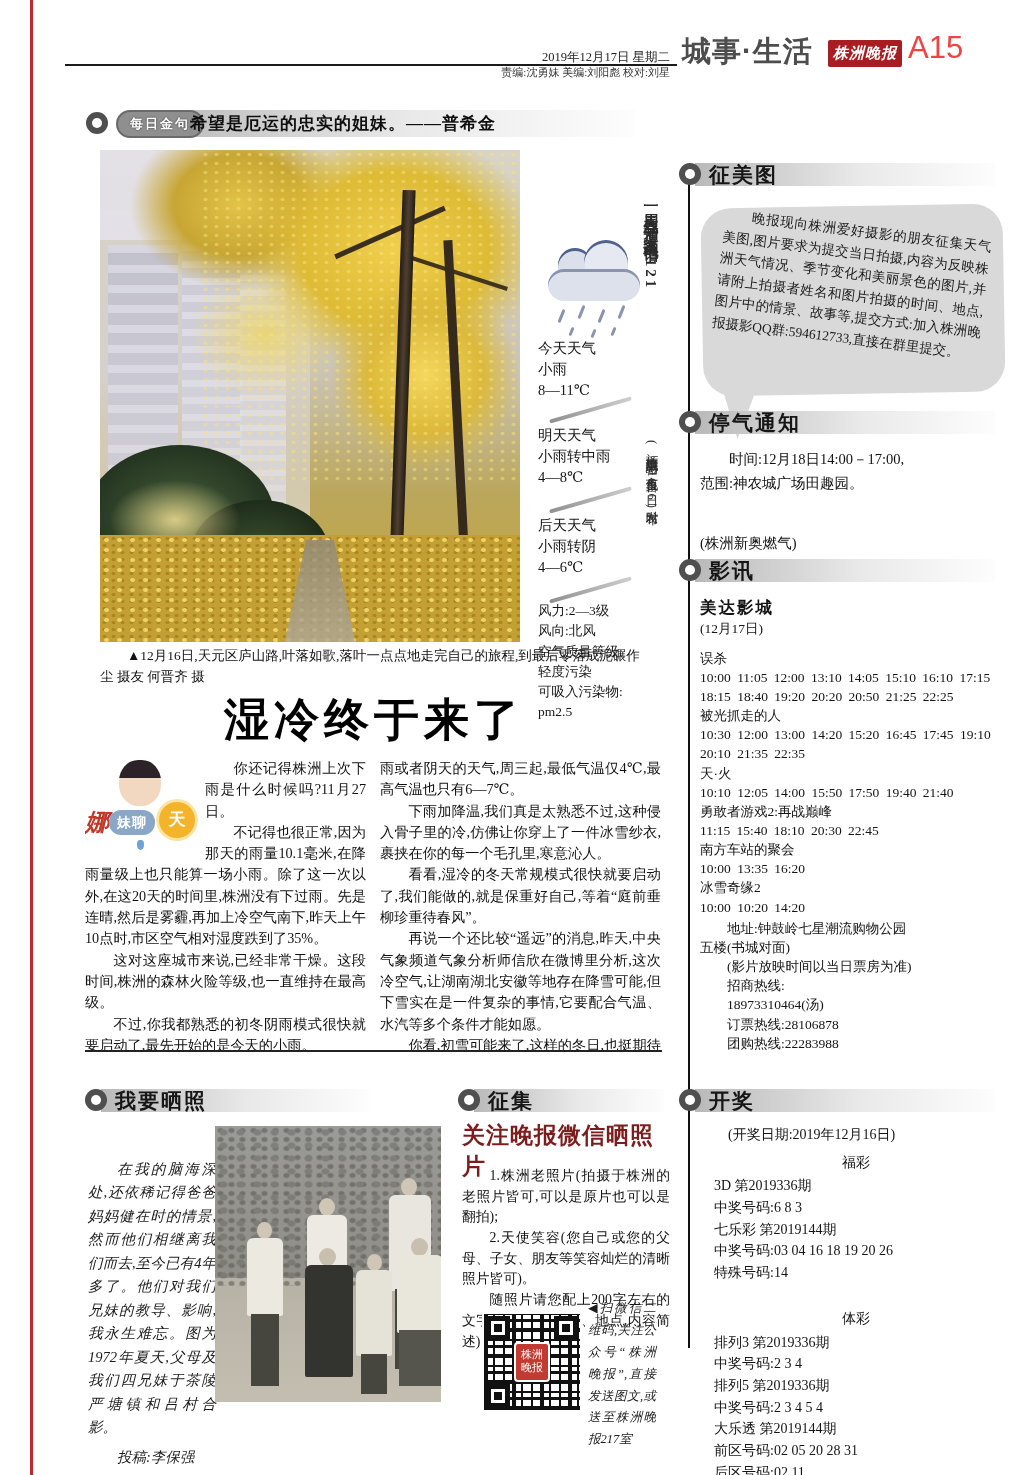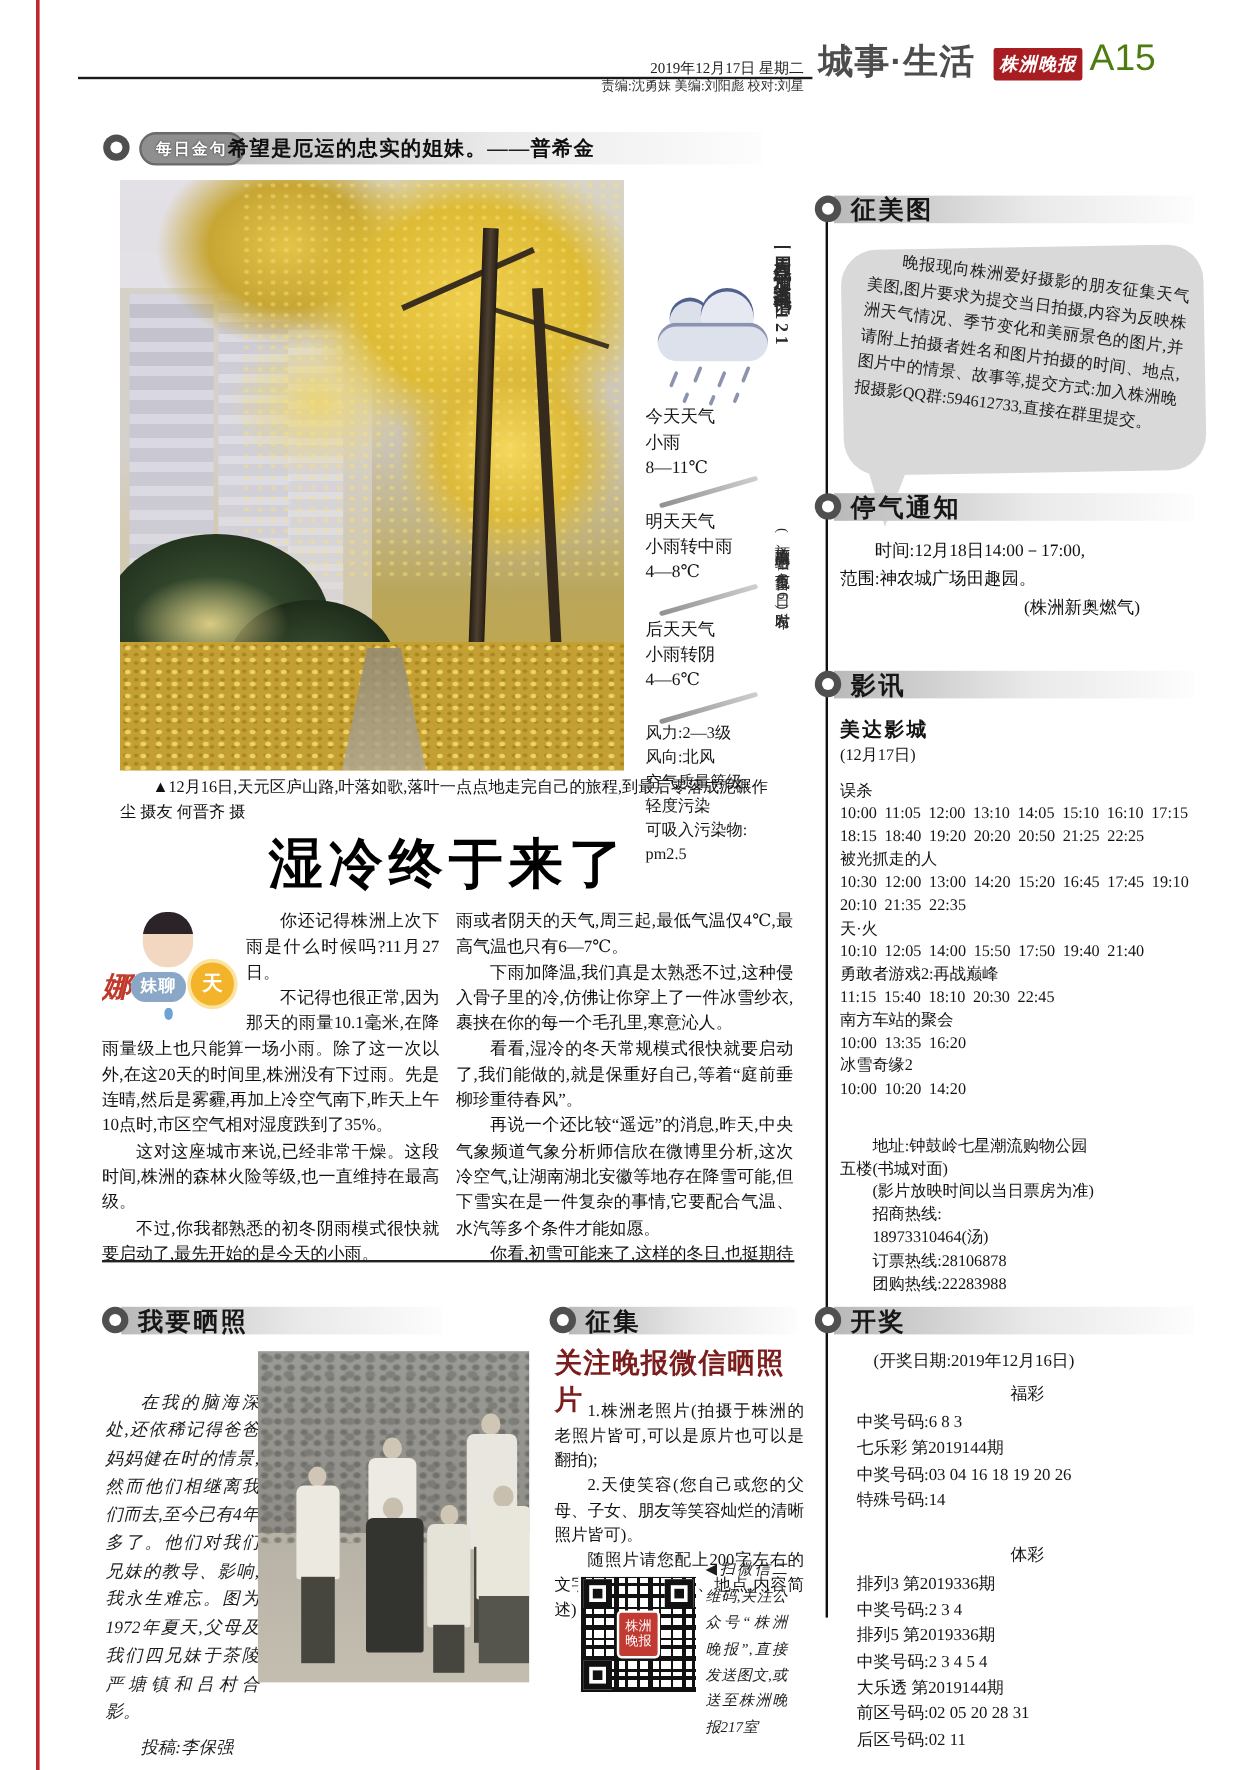--- a/index.html
+++ b/index.html
@@ -12,21 +12,21 @@
   #hdr-meta{left:330px;top:50px;width:340px;text-align:right;line-height:1.25;color:#222;}
   #hdr-date{font-size:12.5px;}
   #hdr-editors{font-size:11px;color:#333;}
   #hdr-rule{left:65px;top:64px;width:612px;height:2px;background:#1a1a1a;}
   #hdr-section{left:682px;top:32px;font-family:"Liberation Sans","DejaVu Sans",sans-serif;
                font-size:29px;font-weight:bold;color:#4d4d4d;letter-spacing:1px;}
   #hdr-logo{left:828px;top:40px;width:74px;height:27px;background:#a81d22;border-radius:2px;
             color:#fff;font-size:15px;font-weight:bold;font-style:italic;display:flex;
             align-items:center;justify-content:center;letter-spacing:1px;}
   #hdr-pageno{left:908px;top:30px;font-family:"Liberation Sans","DejaVu Sans",sans-serif;
-              font-size:31px;color:#4d7c0f;}
+              font-size:31px;color:#ef4444;}
 
   
   .sec-head{position:absolute;height:30px;}
   .strip{position:absolute;top:3px;height:23px;background:linear-gradient(90deg,#b9b9b9,#e9e9e9 55%,#fdfdfd);}
   .donut{position:absolute;width:22px;height:22px;border-radius:50%;background:#4f4f4f;top:3px;}
   .donut::after{content:"";position:absolute;inset:6px;background:#fff;border-radius:50%;}
   .sec-title{position:absolute;font-family:"Liberation Sans","DejaVu Sans",sans-serif;
              font-size:21px;font-weight:bold;color:#161616;letter-spacing:2px;top:1px;}
 
   
@@ -161,26 +161,26 @@
   #vline{left:688px;top:178px;width:2px;height:1170px;background:#111;}
   #bubble{left:702px;top:206px;width:302px;height:188px;background:#d9d9d9;border-radius:30px;
           transform:rotate(-1deg);}
   #bubble::after{content:"";position:absolute;left:14px;bottom:-42px;width:0;height:0;
           border-style:solid;border-width:46px 8px 0 24px;
           border-color:#d9d9d9 transparent transparent transparent;transform:rotate(12deg);}
   #bubble-text{position:absolute;left:16px;top:14px;width:268px;font-size:13.5px;line-height:1.6;
           color:#1a1a1a;text-indent:2em;transform:rotate(8deg);transform-origin:50% 50%;
           text-align:justify;}
   #tq-body{left:700px;top:448px;width:302px;font-size:14.5px;line-height:1.65;}
-  #tq-body .r{text-align:right;padding-right:52px;}
+  #tq-body .r{text-align:left;padding-right:52px;margin-top:36px;}
   #yx-body{left:700px;top:596px;width:312px;font-size:13.5px;line-height:1.42;color:#141414;}
   .yx-center{text-align:left;}
   #yx-cinema{font-weight:bold;font-size:16.5px;letter-spacing:2px;}
   .mv-times{word-spacing:3px;}
-  #yx-addr{margin-top:28px;}
+  #yx-addr{margin-top:2px;}
   .ind{text-indent:2em;}
   #kj-body{left:700px;top:1124px;width:312px;font-size:14px;line-height:1.55;color:#141414;}
   .kj-c{text-align:center;margin:6px 0 2px;}
   .kj-l{padding-left:14px;}
   .kj-gap{height:18px;}
 </style>
 </head>
 <body>
 
 <div id="page">
@@ -398,20 +398,21 @@
   </div>
 
   <div class="sec-head" style="left:679px;top:1086px;width:330px;">
     <div class="strip" style="left:16px;width:300px;"></div>
     <span class="donut" style="left:0;"></span>
     <span class="sec-title" style="left:30px;">开奖</span>
   </div>
   <div id="kj-body" class="abs">
     <div class="ind">(开奖日期:2019年12月16日)</div>
     <div class="kj-c">福彩</div>
+    <div class="kj-l">3D 第2019336期</div>
     <div class="kj-l">中奖号码:6 8 3</div>
     <div class="kj-l">七乐彩 第2019144期</div>
     <div class="kj-l">中奖号码:03 04 16 18 19 20 26</div>
     <div class="kj-l">特殊号码:14</div>
     <div class="kj-gap"></div>
     <div class="kj-c">体彩</div>
     <div class="kj-l">排列3 第2019336期</div>
     <div class="kj-l">中奖号码:2 3 4</div>
     <div class="kj-l">排列5 第2019336期</div>
     <div class="kj-l">中奖号码:2 3 4 5 4</div>

